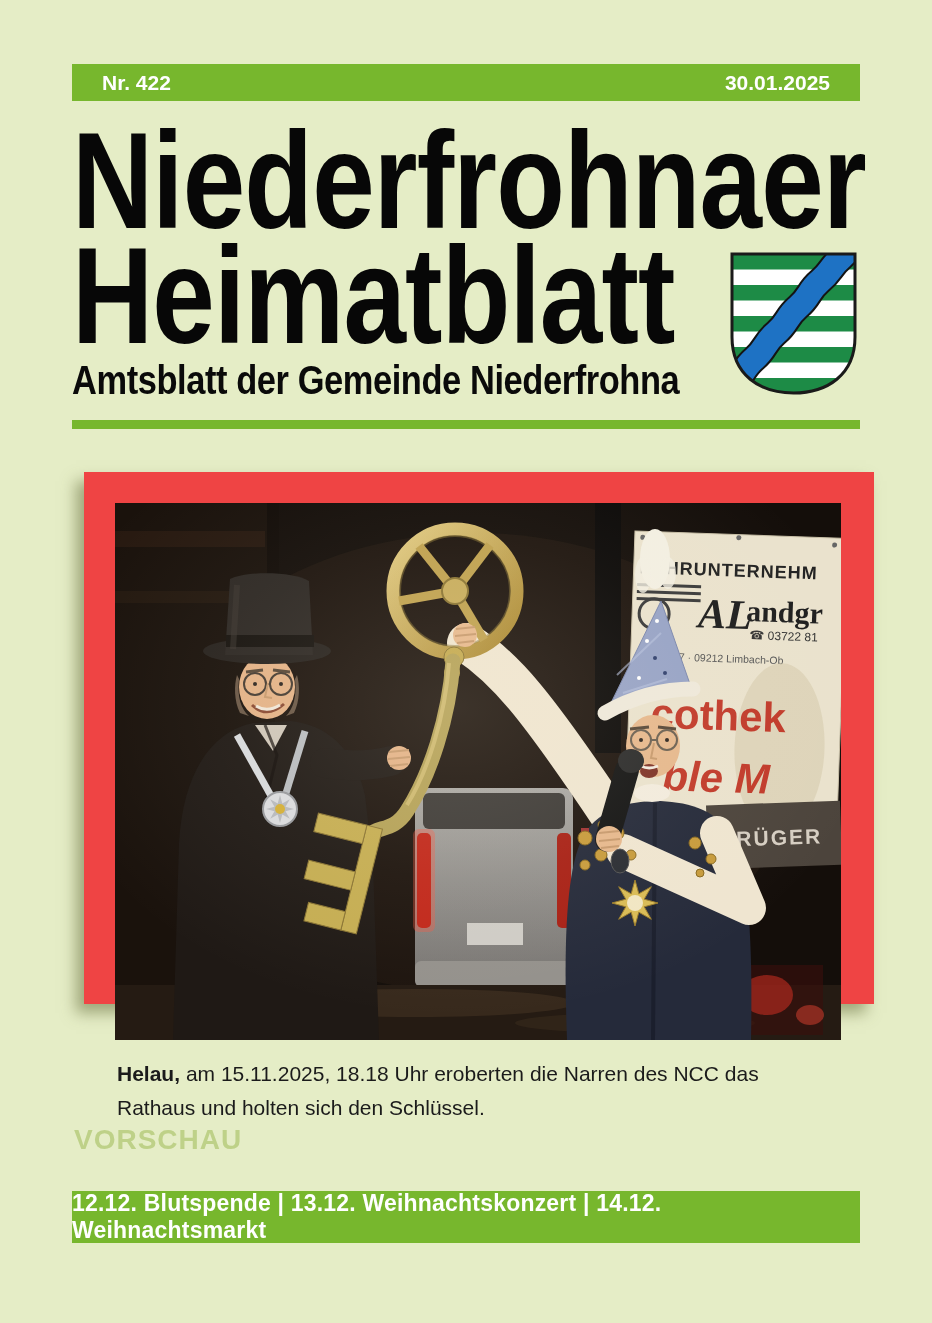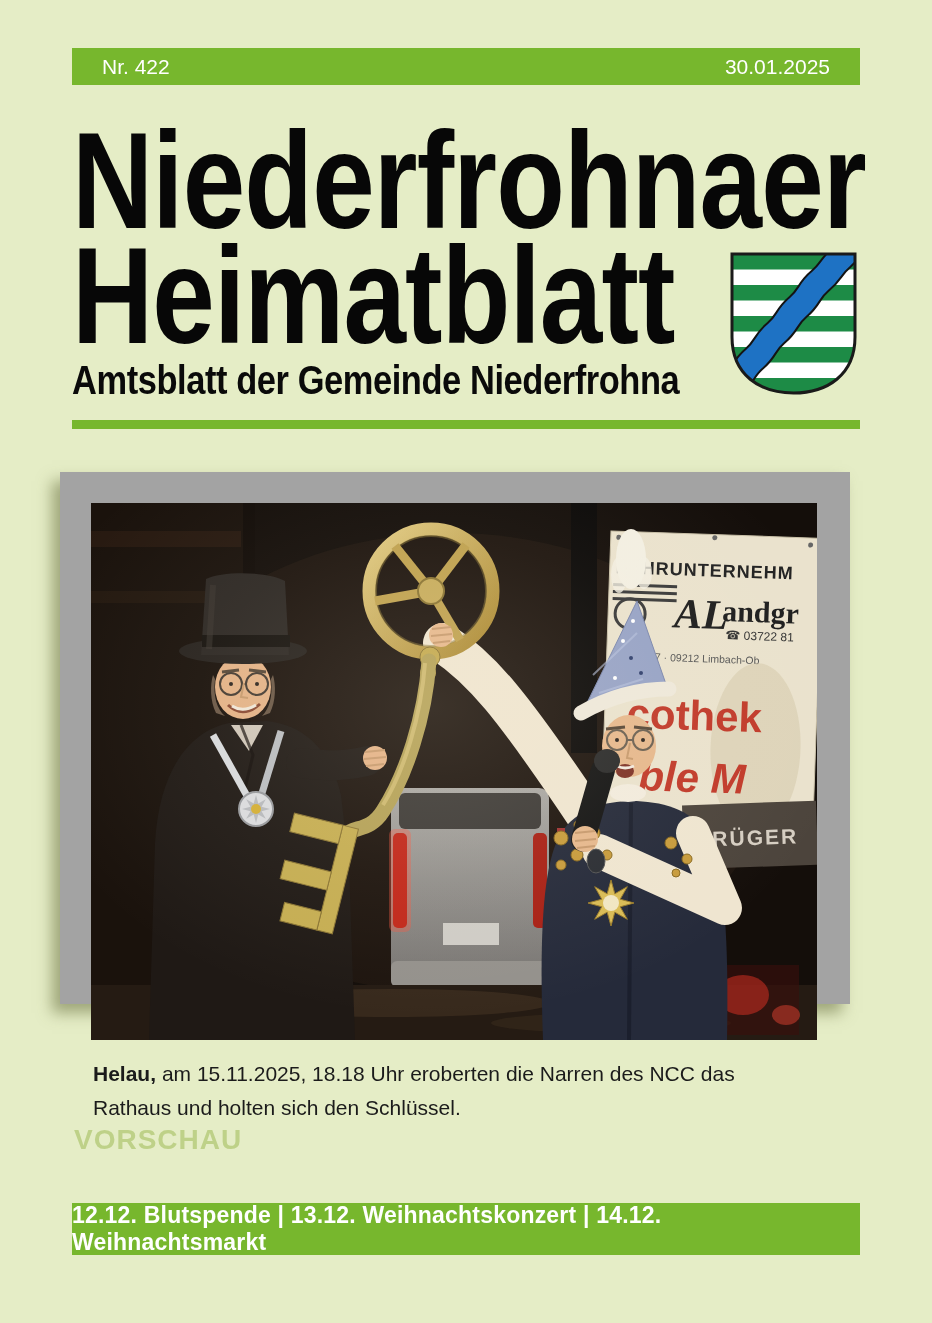--- a/index.html
+++ b/index.html
@@ -1,51 +1,51 @@
 <!DOCTYPE html>
 <html><head>
 <meta charset="utf-8">
 <style>
   html,body{margin:0;padding:0;background:#e5edc6;}
   .page{position:relative;width:932px;height:1323px;background:#e5edc6;overflow:hidden;
         font-family:"Liberation Sans",sans-serif;color:#111;}
 
-  .issue-bar{position:absolute;left:72px;top:48px;width:788px;height:37px;background:#77b72d;
-             color:#fff;font-weight:normal;font-size:21px;display:flex;justify-content:space-between;
+  .issue-bar{position:absolute;left:72px;top:64px;width:788px;height:37px;background:#77b72d;
+             color:#fff;font-weight:bold;font-size:21px;display:flex;justify-content:space-between;
              align-items:center;padding:18px 30px;box-sizing:border-box;}
 
   .masthead-title{position:absolute;left:72px;top:123px;margin:0;font-size:137px;line-height:115px;
                   font-weight:bold;color:#070707;letter-spacing:-1px;transform:scaleX(0.82);
                   transform-origin:0 0;white-space:nowrap;}
   .masthead-title div{display:block;}
 
   .masthead-subtitle{position:absolute;left:72px;top:357px;font-size:41px;font-weight:bold;
                      color:#0a0a0a;transform:scaleX(0.84);transform-origin:0 0;white-space:nowrap;
                      letter-spacing:-0.5px;}
 
   .coa{position:absolute;left:728px;top:251px;width:131px;height:145px;}
 
   .green-rule{position:absolute;left:72px;top:420px;width:788px;height:9px;background:#77b72d;}
 
-  .photo-card{position:absolute;left:60px;top:472px;width:790px;height:532px;background:#a3a3a3;
+  .photo-card{position:absolute;left:84px;top:472px;width:790px;height:532px;background:#ef4444;
               box-shadow:-8px 9px 14px rgba(100,108,58,0.55);}
   .photo-frame{position:absolute;left:31px;top:31px;width:726px;height:537px;overflow:hidden;
                background:#160f0b;}
   .photo-frame svg{display:block;width:726px;height:537px;}
 
   .caption{position:absolute;left:33px;top:585px;width:700px;font-size:21px;line-height:34px;
            color:#1b1b1b;margin:0;}
   .caption strong{font-weight:bold;}
 
   .vorschau{position:absolute;left:74px;top:1124px;font-size:28px;font-weight:bold;
             color:#bed188;letter-spacing:1px;}
 
   .events-bar{position:absolute;left:72px;top:1191px;width:788px;height:52px;background:#77b72d;
               color:#fff;font-weight:bold;font-size:23px;display:flex;align-items:center;
-              justify-content:center;letter-spacing:0.2px;margin-top:12px;}
+              justify-content:center;letter-spacing:0.2px;}
 
   .ser{font-family:"Liberation Serif",serif;}
 </style>
 </head>
 <body>
 
 <div class="page">
 
   <div class="issue-bar">
     <span>Nr. 422</span>

